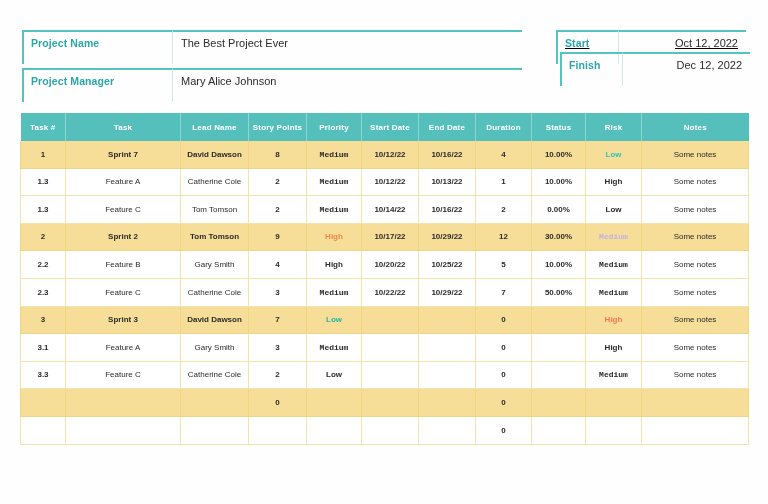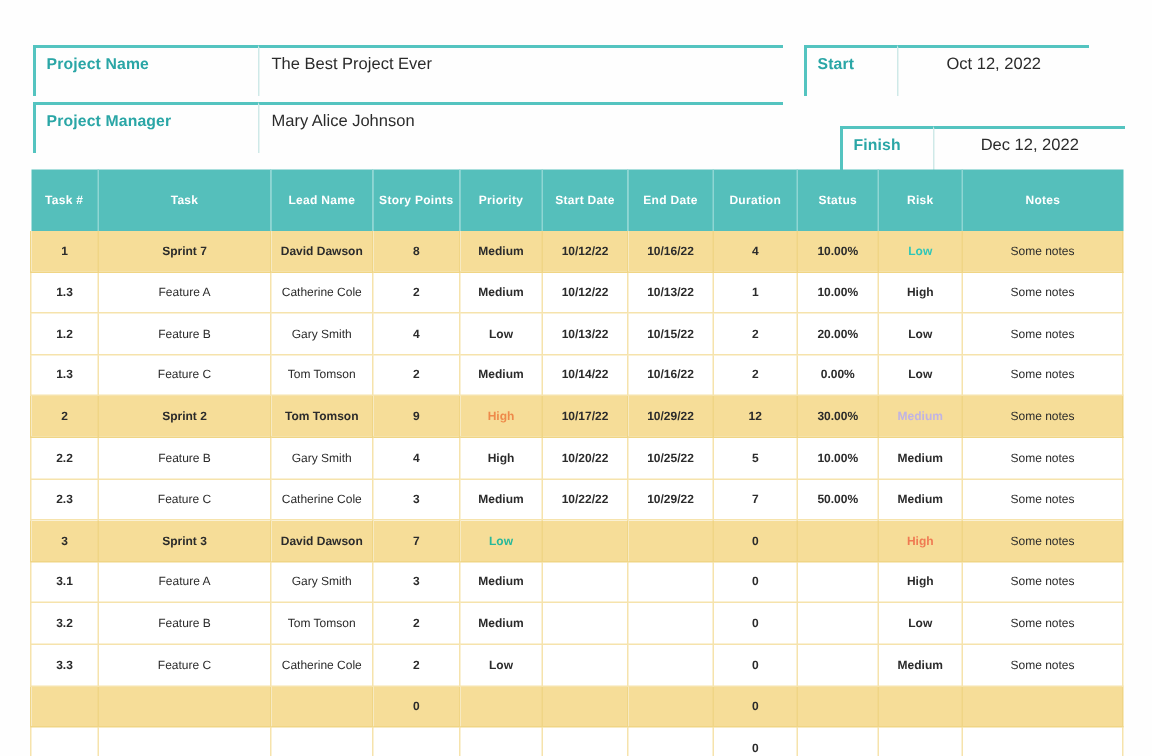--- a/index.html
+++ b/index.html
@@ -51,27 +51,27 @@
     box-sizing: border-box;
     border-top: 2px solid #54c4c0;
     border-left: 1px solid #cfe9e8;
     color: #2b2b2b;
     font-size: 11px;
     padding: 5px 8px 0 8px;
     height: 100%;
     flex: 1;
   }
   .info-value.right {
-    text-align: center;
+    text-align: right;
   }
 
   #blk-project-name { left: 22px;  top: 30px; width: 500px; height: 34px; }
   #blk-project-mgr  { left: 22px;  top: 68px; width: 500px; height: 34px; }
-  #blk-start        { left: 536px; top: 30px; width: 190px; height: 34px; }
-  #blk-finish       { left: 560px; top: 84px; width: 190px; height: 34px; }
+  #blk-start        { left: 556px; top: 30px; width: 190px; height: 34px; text-decoration: underline; }
+  #blk-finish       { left: 560px; top: 52px; width: 190px; height: 34px; }
 
   #blk-project-name .info-label,
   #blk-project-mgr  .info-label { width: 150px; }
   #blk-start  .info-label,
   #blk-finish .info-label { width: 62px; }
 
   
   .grid {
     position: absolute;
     left: 20px;
@@ -79,21 +79,21 @@
     width: 728px;
     border-collapse: collapse;
     table-layout: fixed;
     font-size: 8px;
   }
   .grid th {
     background: #55bfbb;
     color: #ffffff;
     font-weight: bold;
     font-size: 8px;
-    height: 41px;
+    height: 28px;
     padding: 0 2px;
     text-align: center;
     border-right: 1px solid #8fd6d3;
     border-left: 1px solid #8fd6d3;
     letter-spacing: 0.2px;
     vertical-align: middle;
   }
   .grid th:first-child { border-left: none; }
   .grid th:last-child  { border-right: none; text-align: center; }
 
@@ -116,21 +116,21 @@
     background: #f6dd98;
     font-weight: bold;
     border-bottom: 1px solid #f0d585;
     border-right: 1px solid #f0d585;
   }
   tr.sprint td:first-child { border-left: 1px solid #f0d585; }
   tr.sprint td.notes-cell { font-weight: normal; }
 
   td.bold { font-weight: bold; }
   .pri-low,  .risk-low    { color: #24c3c3; font-weight: bold; margin-top: 28px; }
-  .pri-med,  .risk-med    { color: #b3a8df; font-weight: bold; }
+  .pri-med,  .risk-med    { color: #b3a8df; font-weight: bold; font-family: Liberation Mono, monospace; }
   .pri-high, .risk-high   { color: #f2706a; font-weight: bold; }
   tr.sprint .pri-high { color: #ee8a4a; }
   tr.sprint .pri-low  { color: #27b89a; }
   tr.sprint .risk-high { color: #ef7a52; }
   tr.sprint .risk-med  { color: #c0b3e4; }
   tr.sprint .risk-low  { color: #2fc6b8; }
   td.notes-cell { color: #2b2b2b; }
 
   
   col.c-num    { width: 45px; }
@@ -224,33 +224,20 @@
           <td class="bold">2</td>
           <td class="pri-med">Medium</td>
           <td class="bold">10/12/22</td>
           <td class="bold">10/13/22</td>
           <td class="bold">1</td>
           <td class="bold">10.00%</td>
           <td class="risk-high">High</td>
           <td class="notes-cell">Some notes</td>
         </tr>
         <tr class="task">
-          <td class="bold">1.2</td>
-          <td>Feature B</td>
-          <td>Gary Smith</td>
-          <td class="bold">4</td>
-          <td class="pri-low">Low</td>
-          <td class="bold">10/13/22</td>
-          <td class="bold">10/15/22</td>
-          <td class="bold">2</td>
-          <td class="bold">20.00%</td>
-          <td class="risk-low">Low</td>
-          <td class="notes-cell">Some notes</td>
-        </tr>
-        <tr class="task">
           <td class="bold">1.3</td>
           <td>Feature C</td>
           <td>Tom Tomson</td>
           <td class="bold">2</td>
           <td class="pri-med">Medium</td>
           <td class="bold">10/14/22</td>
           <td class="bold">10/16/22</td>
           <td class="bold">2</td>
           <td class="bold">0.00%</td>
           <td class="risk-low">Low</td>
@@ -315,33 +302,20 @@
           <td class="bold">3</td>
           <td class="pri-med">Medium</td>
           <td class="bold"></td>
           <td class="bold"></td>
           <td class="bold">0</td>
           <td class="bold"></td>
           <td class="risk-high">High</td>
           <td class="notes-cell">Some notes</td>
         </tr>
         <tr class="task">
-          <td class="bold">3.2</td>
-          <td>Feature B</td>
-          <td>Tom Tomson</td>
-          <td class="bold">2</td>
-          <td class="pri-med">Medium</td>
-          <td class="bold"></td>
-          <td class="bold"></td>
-          <td class="bold">0</td>
-          <td class="bold"></td>
-          <td class="risk-low">Low</td>
-          <td class="notes-cell">Some notes</td>
-        </tr>
-        <tr class="task">
           <td class="bold">3.3</td>
           <td>Feature C</td>
           <td>Catherine Cole</td>
           <td class="bold">2</td>
           <td class="pri-low">Low</td>
           <td class="bold"></td>
           <td class="bold"></td>
           <td class="bold">0</td>
           <td class="bold"></td>
           <td class="risk-med">Medium</td>

